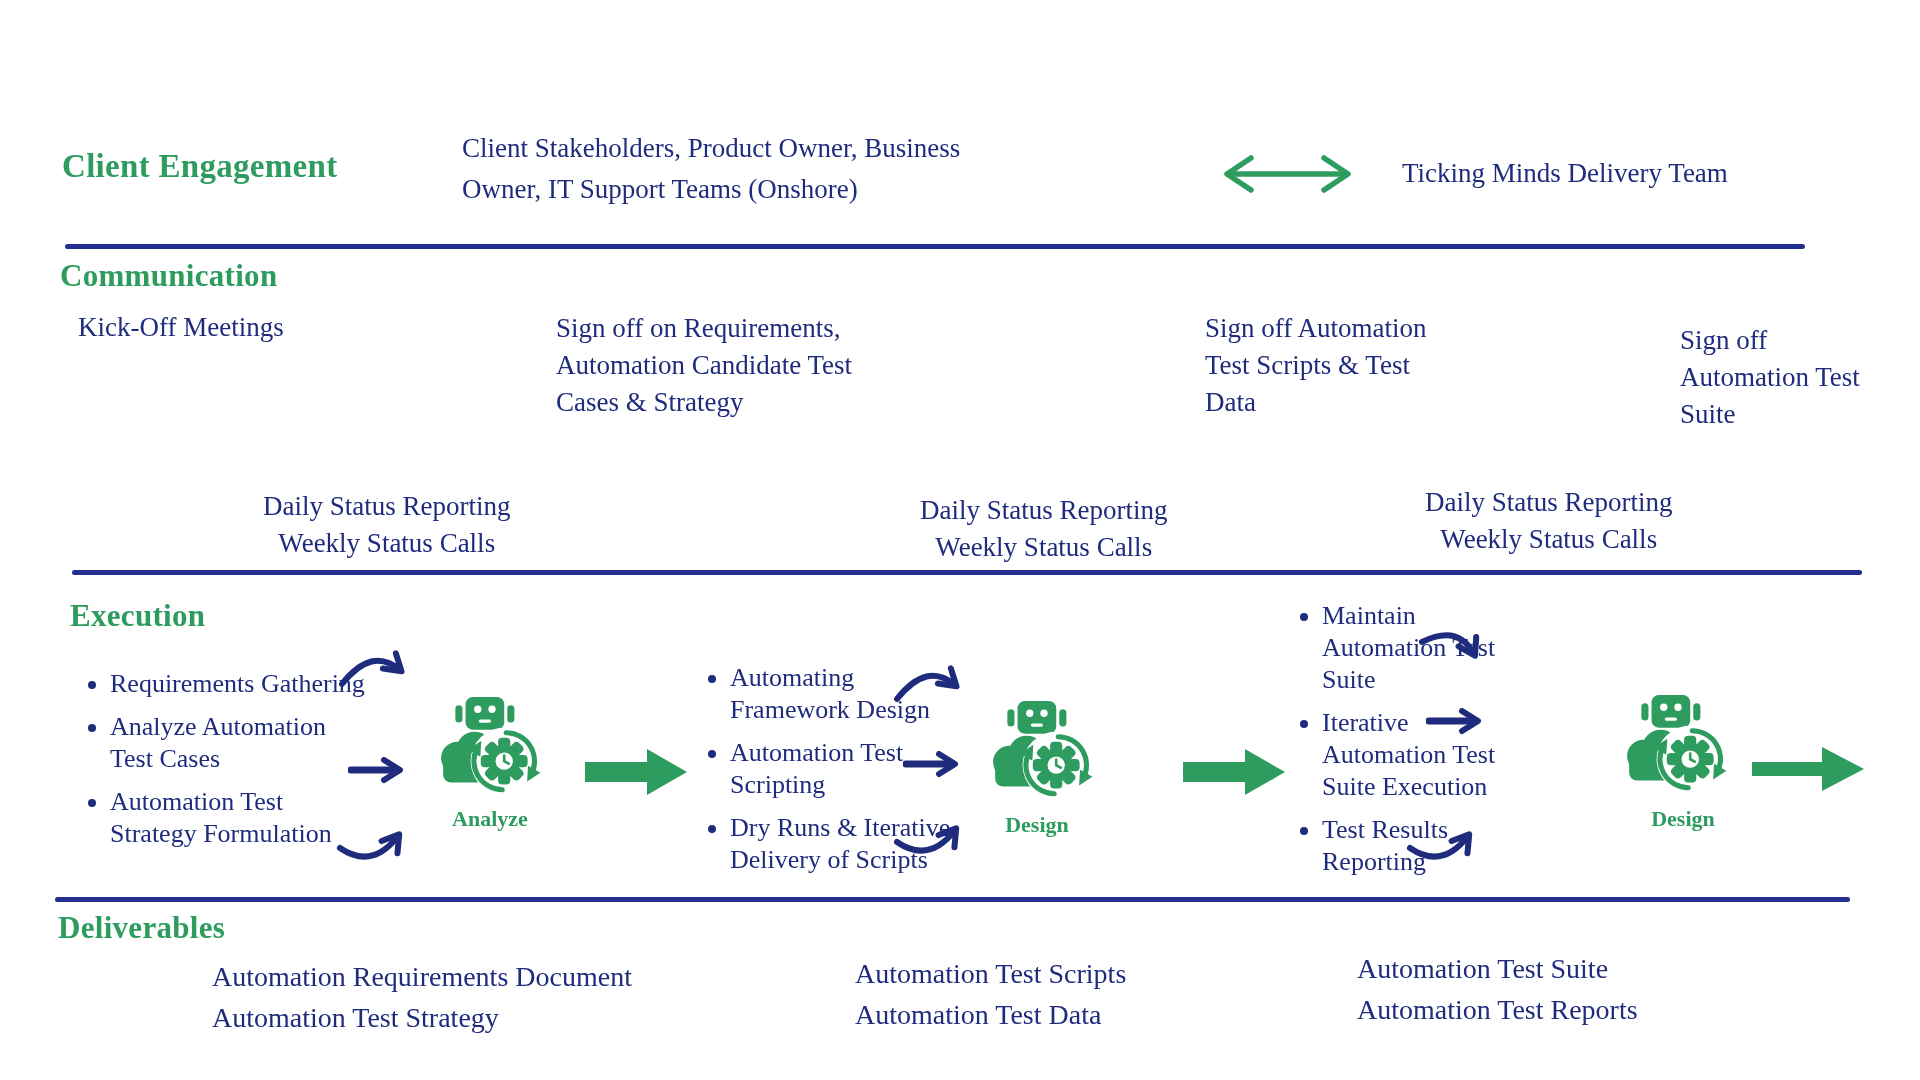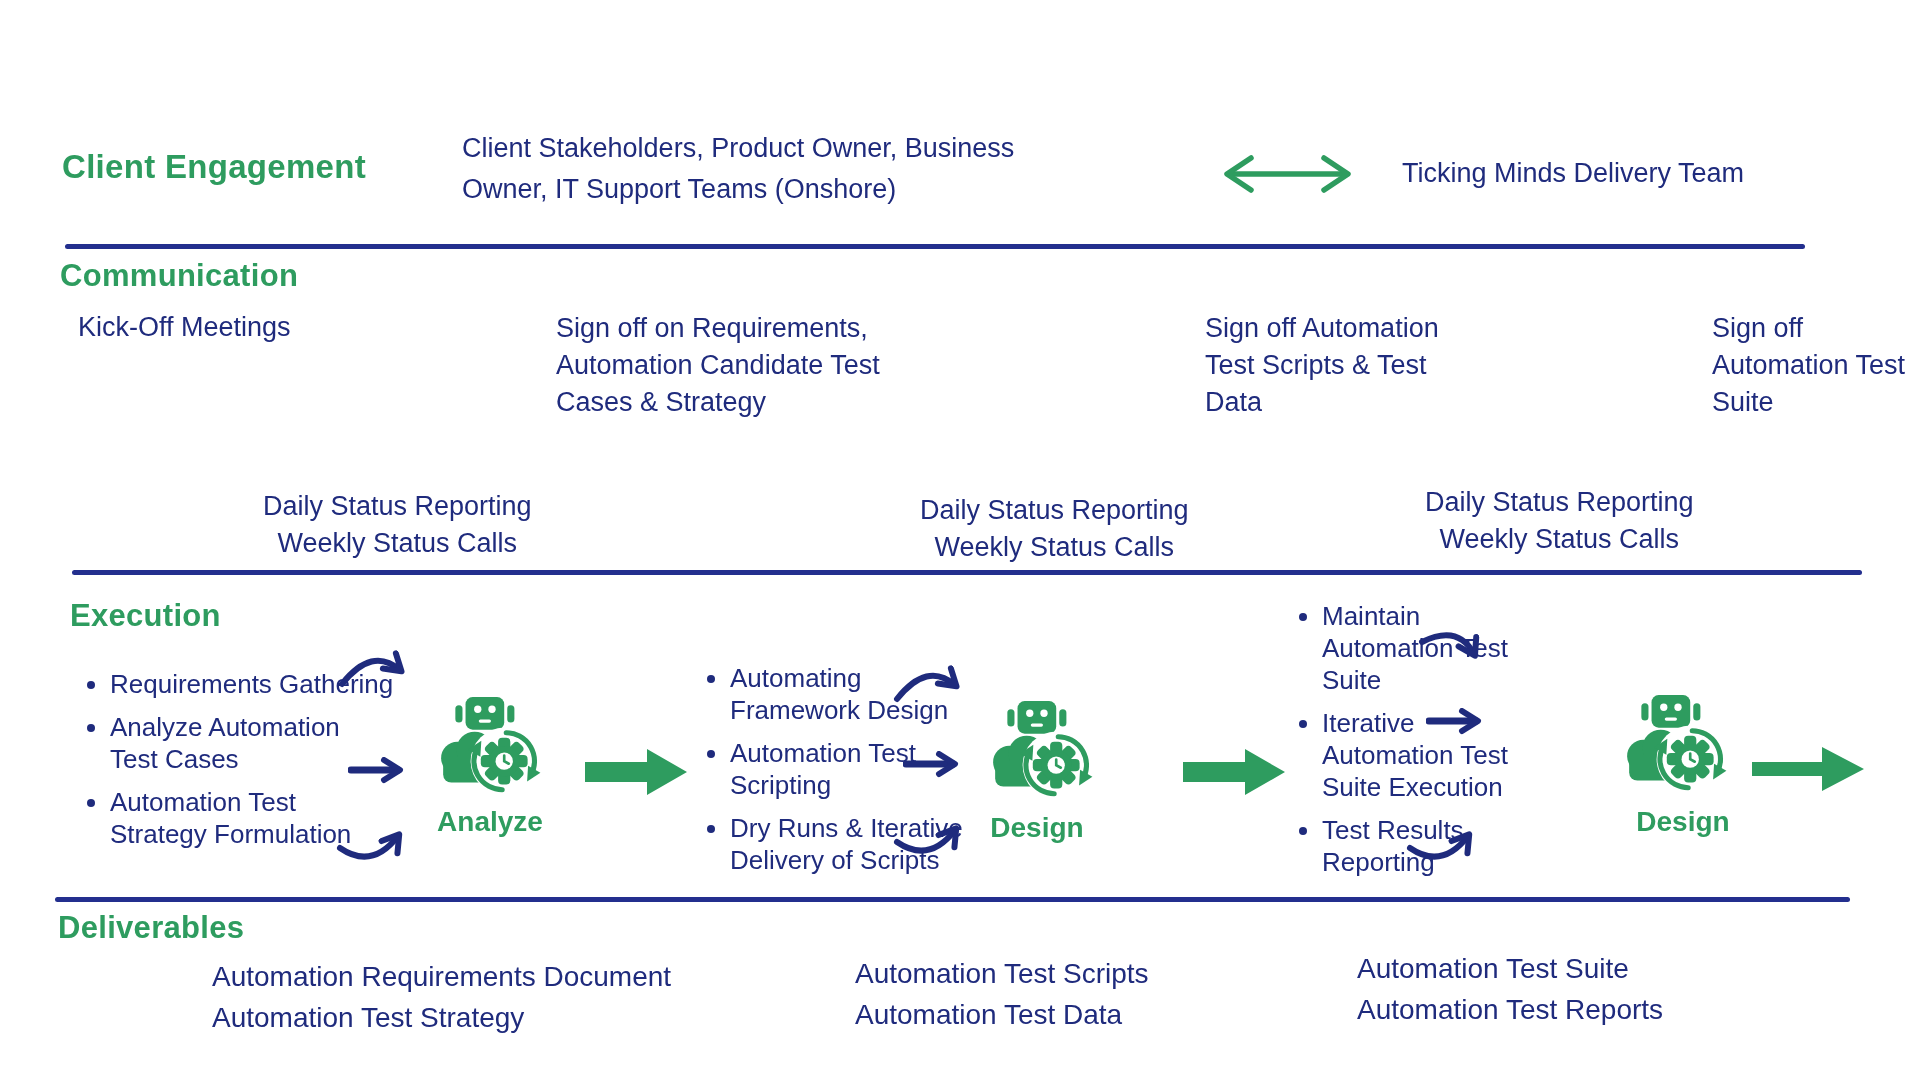--- a/index.html
+++ b/index.html
@@ -1,56 +1,56 @@
 <!DOCTYPE html>
 <html style="--green: #2e9c5f; --navy: #1f2b7d; --line: #232f8e;"><head>
 <meta charset="utf-8">
 <style>
   :root { --green:#2e9c5f; --navy:#1f2b7d; --line:#232f8e; }
   * { margin:0; padding:0; box-sizing:border-box; }
   body { background:#fff; }
   .canvas {
     position:relative; width:1920px; height:1080px; background:#ffffff;
-    font-family:Liberation Sans, sans-serif; overflow:hidden;
+    font-family:Liberation Serif, serif; overflow:hidden;
   }
   .abs { position:absolute; }
   .h-green { color:var(--green,#2e9c5f); font-weight:bold; letter-spacing:.3px; }
   .navy { color:var(--navy,#1f2b7d); }
   .divider { position:absolute; height:5px; background:var(--line,#232f8e); border-radius:3px; }
 
   
   #ce-head   { left:62px;  top:148px; font-size:33px; }
   #ce-left   { left:462px; top:128px; font-size:27px; line-height:41px; }
   #ce-arrow  { left:1205px; top:150px; }
   #ce-right  { left:1402px; top:158px; font-size:27px; }
   #div1 { left:65px; top:244px; width:1740px; }
 
   
   #comm-head { left:60px;  top:258px; font-size:31px; }
   #comm-kick { left:78px;  top:312px; font-size:27px; }
   .signoff   { font-size:27px; line-height:37px; }
   #signoff1  { left:556px;  top:310px; }
   #signoff2  { left:1205px; top:310px; }
-  #signoff3  { left:1680px; top:310px;margin-left:32px; }
+  #signoff3  { left:1680px; top:322px; }
   .status    { font-size:27px; line-height:37px;text-align:center; }
   #status1 { left:263px;  top:488px; }
   #status2 { left:920px;  top:492px; }
   #status3 { left:1425px; top:484px; }
   #div2 { left:72px; top:570px; width:1790px; }
 
   
   #act-head { left:70px; top:598px; font-size:31px; }
   .blist { position:absolute; list-style:disc outside; padding-left:30px;
            color:var(--navy,#1f2b7d); font-size:26px; line-height:32px; }
   .blist li { margin-bottom:11px; }
   #blist1 { left:80px;   top:668px; width:340px; }
   #blist2 { left:700px;  top:662px; width:330px; }
   #blist3 { left:1292px; top:600px; width:300px; }
   .stage-label { position:absolute; width:180px; text-align:center;
-                 font-size:28px; font-weight:bold; color:var(--green,#2e9c5f); }
+                 font-size:22px; font-weight:bold; color:var(--green,#2e9c5f); }
   #label1 { left:400px;  top:806px; }
   #label2 { left:947px;  top:812px; }
   #label3 { left:1593px; top:806px; }
   .robot { position:absolute; width:112px; height:114px; }
   #robot1 { left:436px;  top:694px; }
   #robot2 { left:988px;  top:698px; }
   #robot3 { left:1622px; top:692px; }
   #arc1t { left:338px;  top:648px; } #arr1s { left:348px;  top:752px; } #arc1b { left:336px;  top:816px; }
   #arc2t { left:893px;  top:663px; } #arr2s { left:903px;  top:746px; } #arc2b { left:893px;  top:810px; }
   #arc3t { left:1418px; top:626px; } #arr3s { left:1426px; top:703px; } #arc3b { left:1406px; top:816px; }

